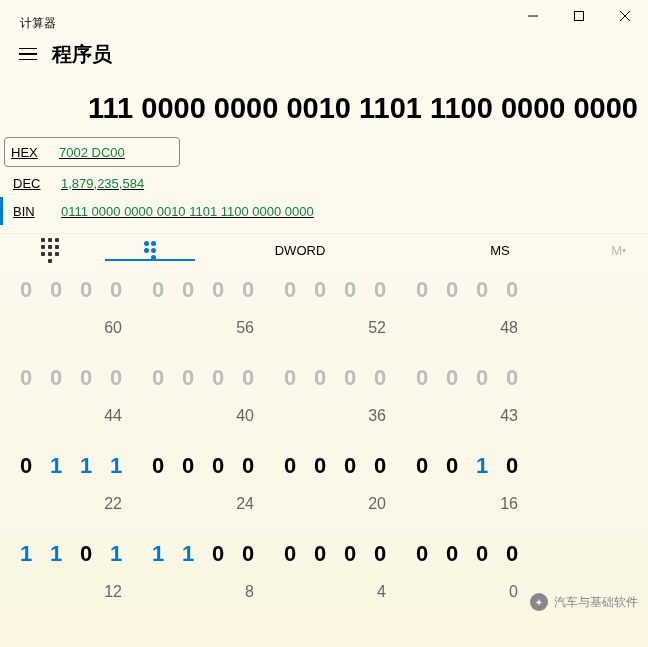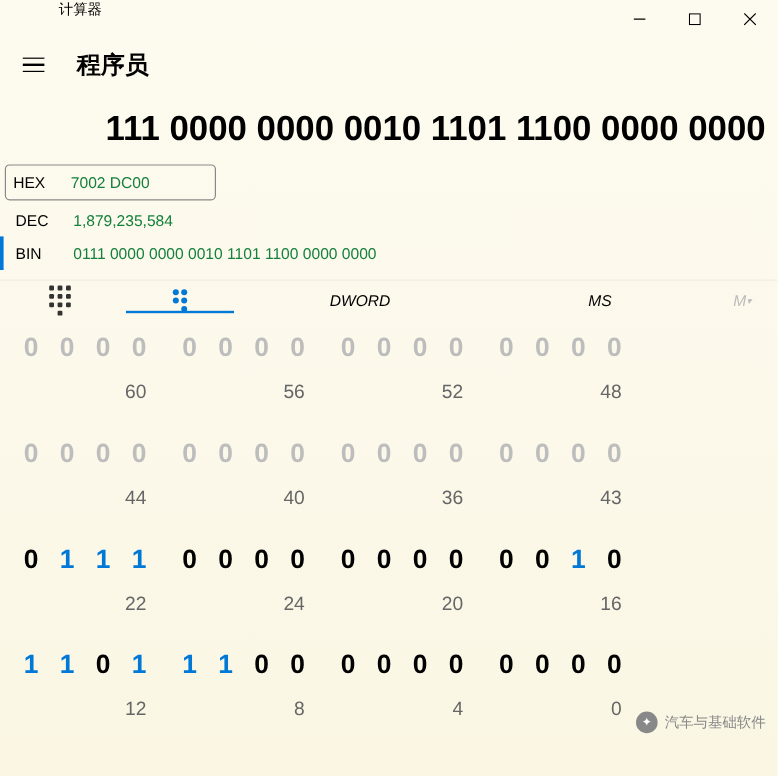--- a/index.html
+++ b/index.html
@@ -1,35 +1,35 @@
 <!DOCTYPE html>
 <html><head>
 <meta charset="utf-8">
 <style>
   * { box-sizing: border-box; margin: 0; padding: 0; font-family: "Segoe UI", "Microsoft YaHei", sans-serif; }
   body { width: 648px; height: 647px; background: linear-gradient(to bottom, #fdfbef 0%, #fcf9eb 50%, #faf6e3 100%); overflow: hidden; position: relative; }
-  .titlebar { display: flex; align-items: flex-start; justify-content: space-between; height: 32px; padding-left: 20px; margin-left: 29px; }
+  .titlebar { display: flex; align-items: flex-end; justify-content: space-between; height: 32px; padding-left: 20px; }
   .titlebar-title { font-size: 12px; color: #000; }
   .window-controls { display: flex; }
   .win-btn { width: 46px; height: 32px; display: flex; align-items: center; justify-content: center; color: #000; }
   .win-btn svg { width: 10px; height: 10px; }
-  .header { display: flex; align-items: center; padding: 4px 8px 0 8px; gap: 16px; }
+  .header { display: flex; align-items: center; padding: 4px 8px 0 8px; gap: 4px; }
   .hamburger { width: 40px; height: 36px; display: flex; flex-direction: column; align-items: center; justify-content: center; gap: 4px; }
   .hamburger span { width: 18px; height: 1.5px; background: #000; }
   .mode-title { font-size: 20px; font-weight: 600; }
   .display { padding: 20px 10px 10px 0; text-align: right; }
   .display-value { font-size: 29px; font-weight: 600; letter-spacing: 0px; white-space: pre; }
   .radix-list { padding: 0 0 8px 0; }
-  .radix-row { display: flex; align-items: center; height: 28px; border-left: 3px solid transparent; padding-left: 10px; font-size: 13px; position: relative; }
+  .radix-row { display: flex; align-items: center; height: 28px; border-left: 3px solid transparent; padding-left: 10px; font-size: 13px; position: relative; text-decoration: underline; }
   .radix-row.active-card { border: 1px solid #888; border-radius: 4px; margin: 2px 0 2px 4px; padding-left: 6px; width: 176px; height: 30px; }
   .radix-row.selected { border-left-color: #0078D7; }
   .radix-label { width: 48px; font-weight: 500; }
   .radix-value { color: #15803d; }
   .tabs { display: flex; align-items: center; height: 34px; border-top: 1px solid rgba(0,0,0,0.05); }
-  .tab { flex: 0 0 auto; display: flex; align-items: center; justify-content: center; font-size: 13px; position: relative; color: #000; font-style: italic; }
+  .tab { flex: 0 0 auto; display: flex; align-items: center; justify-content: center; font-size: 13px; position: relative; color: #000; }
   .tab.t-icon { width: 100px; }
   .tab.t-dword { width: 200px; justify-content: center; }
   .tab.t-ms { width: 200px; justify-content: center; align-items: flex-end; }
   .tab.t-m { flex: 1; justify-content: flex-end; padding-right: 22px; color: #bbb; }
   .tab.active::after { content: ""; position: absolute; bottom: -1px; left: 50%; transform: translateX(-50%); width: 80px; height: 2px; background: #0078D7; }
   .tab.t-icon.active::after { width: 90px; }
   .bit-area { padding: 10px 10px 0 16px; }
   .nibble-row { display: flex; gap: 22px; margin-bottom: 28px; }
   .nibble { display: flex; flex-direction: column; align-items: flex-end; }
   .bits { display: flex; gap: 10px; }

